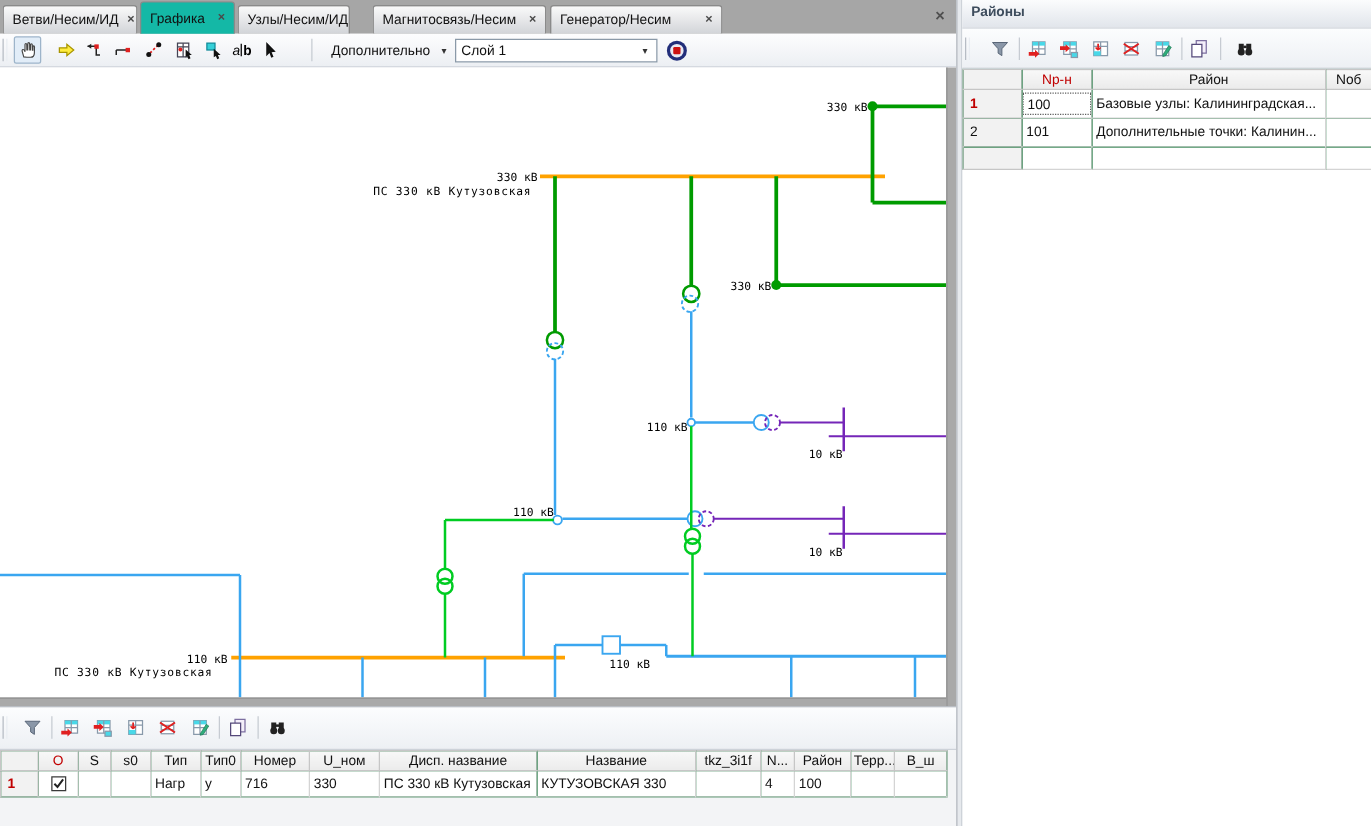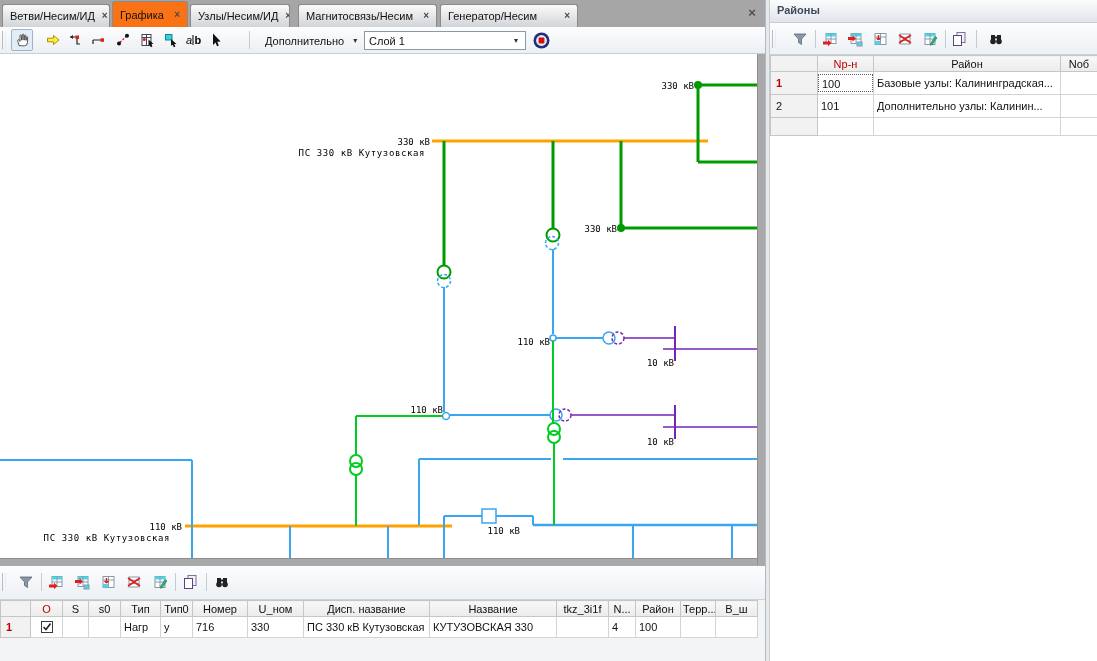--- a/index.html
+++ b/index.html
@@ -4,21 +4,21 @@
 <style>
   * { margin:0; padding:0; box-sizing:border-box; }
   body { font-family:"Liberation Sans", sans-serif; background:#fff; }
   #app { position:relative; width:1097px; height:661px; overflow:hidden; background:#fff; font-size:11px; color:#111; }
 
   
   .tabbar { position:absolute; left:0; top:0; width:765px; height:27px; background:#a6a6a6; }
   .tab { position:absolute; bottom:0; height:23px; display:flex; align-items:center; justify-content:space-between;
          padding:0 7px; gap:7px; border:1px solid #8a8a8a; border-bottom:none; border-radius:3px 3px 0 0;
          background:linear-gradient(#fafafa,#d2d4d8); white-space:nowrap; overflow:hidden; cursor:default; }
-  .tab.active { height:26px; background:#f97316; z-index:2; }
+  .tab.active { height:26px; background:#14b8a6; z-index:2; }
   .tab-close { font-weight:bold; font-size:10px; color:#4a4a4a; line-height:10px; }
   .tabbar-close { position:absolute; left:744px; top:5px; width:16px; height:16px; text-align:center;
                   font-weight:bold; font-size:13px; color:#4f4f4f; line-height:16px; }
 
   
   .toolbar { position:absolute; left:0; top:27px; width:765px; height:27px;
              background:linear-gradient(#fdfdfe,#eceff3); border-bottom:1px solid #c9ced6; }
   .grip { position:absolute; top:4px; width:4px; height:18px; border-left:1px solid #b6bcc4; border-right:1px solid #e9edf2; }
   .tb-btn { position:absolute; top:5px; width:16px; height:16px; }
   .tb-btn.pressed { top:2px; width:22px; height:22px; padding:2px; border:1px solid #9db4ca; background:#e2edf8; border-radius:2px; }
@@ -77,21 +77,21 @@
 
   <div class="tabbar">
     <div class="tab" style="left:2px;width:108px;">
       <span>Ветви/Несим/ИД</span>
       <span class="tab-close">×</span>
     </div>
     <div class="tab active" style="left:112px;width:76px;">
       <span>Графика</span>
       <span class="tab-close">×</span>
     </div>
-    <div class="tab" style="left:190px;width:100px;">
+    <div class="tab" style="left:190px;width:90px;">
       <span>Узлы/Несим/ИД</span>
       <span class="tab-close">×</span>
     </div>
     <div class="tab" style="left:298px;width:139px;margin-top:38px;">
       <span>Магнитосвязь/Несим</span>
       <span class="tab-close">×</span>
     </div>
     <div class="tab" style="left:440px;width:138px;">
       <span>Генератор/Несим</span>
       <span class="tab-close">×</span>
@@ -526,21 +526,21 @@
         <td class="rownum red bold">1</td>
         <td style="padding:0;">
           <span class="sel-box">100</span>
         </td>
         <td>Базовые узлы: Калининградская...</td>
         <td></td>
       </tr>
       <tr>
         <td class="rownum">2</td>
         <td>101</td>
-        <td>Дополнительно узлы: Калинин...</td>
+        <td>Дополнительные точки: Калинин...</td>
         <td></td>
       </tr>
       <tr class="empty">
         <td class="rownum"></td>
         <td></td>
         <td></td>
         <td></td>
       </tr>
     </tbody>
       </table>

